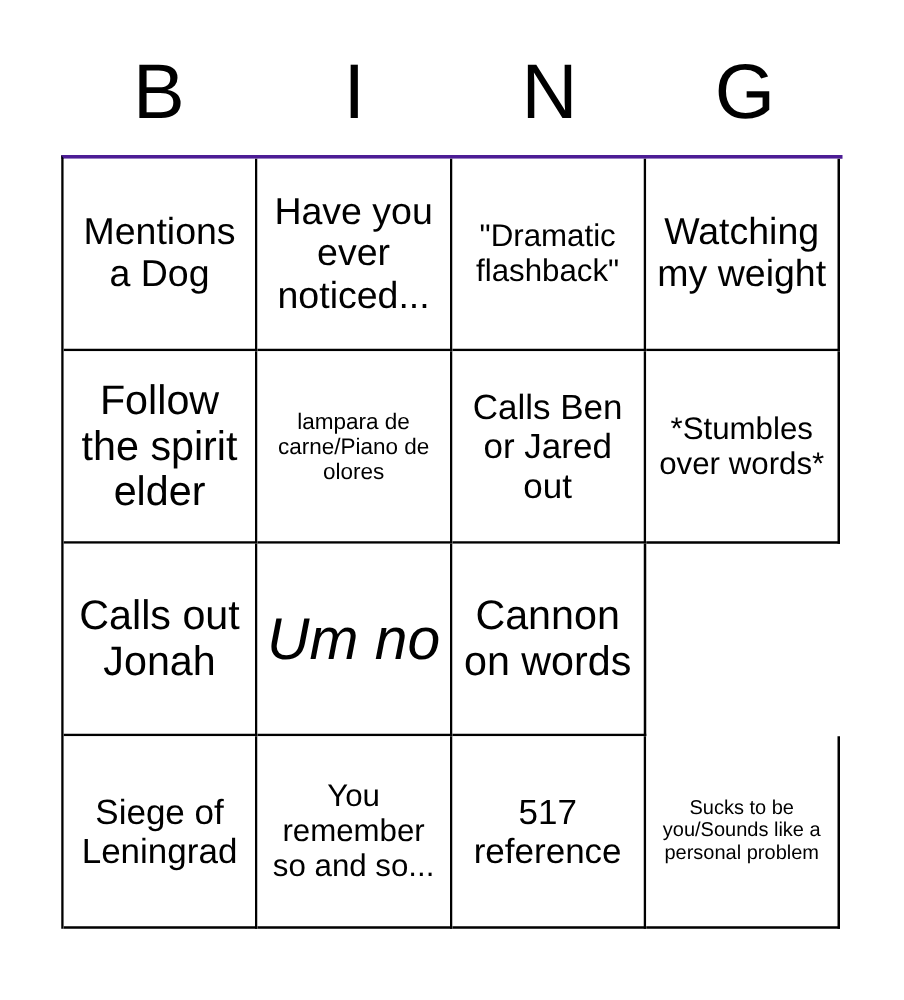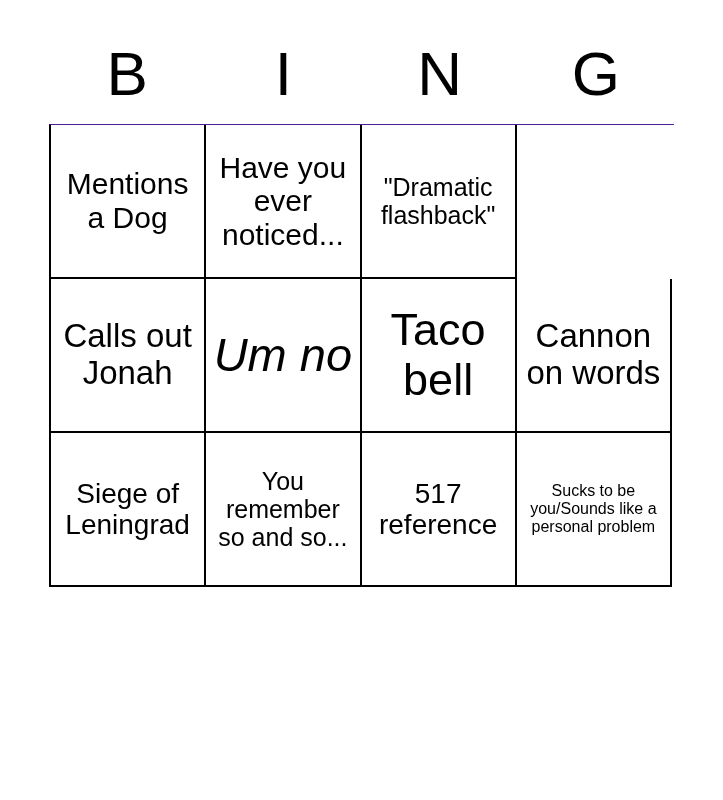--- a/index.html
+++ b/index.html
@@ -35,21 +35,21 @@
     font-size: 62px;
     line-height: 72px;
     font-weight: normal;
     font-family: "Liberation Sans", sans-serif;
     color: #000000;
     letter-spacing: 0px;
   }
   .grid {
     width: 625px;
     margin-top: 14px;
-    border-top: 1px solid #4c1d95;
+    border-top: 3px solid #4c1d95;
     border-left: 2px solid #000000;
     box-sizing: border-box;
   }
   .grid-row {
     display: flex;
     flex-direction: row;
   }
   .cell {
     width: 155.25px;
     height: 154px;
@@ -97,32 +97,46 @@
     <div class="grid-row">
       <div class="cell">
         <span class="cell-text fs-31">Mentions a Dog</span>
       </div>
       <div class="cell">
         <span class="cell-text fs-31">Have you ever noticed...</span>
       </div>
       <div class="cell">
         <span class="cell-text fs-26">"Dramatic flashback"</span>
       </div>
+      <div class="cell">
+        <span class="cell-text fs-31">Watching my weight</span>
+      </div>
     </div>
 
+    <div class="grid-row">
+      <div class="cell">
+        <span class="cell-text fs-34">Follow the spirit elder</span>
+      </div>
+      <div class="cell">
+        <span class="cell-text fs-19">lampara de carne/Piano de olores</span>
+      </div>
+      <div class="cell">
+        <span class="cell-text fs-29">Calls Ben or Jared out</span>
+      </div>
+      <div class="cell">
+        <span class="cell-text fs-26">*Stumbles over words*</span>
+      </div>
+    </div>
 
     <div class="grid-row">
       <div class="cell">
         <span class="cell-text fs-34">Calls out Jonah</span>
       </div>
       <div class="cell">
         <span class="cell-text fs-48">Um no</span>
-      </div>
-      <div class="cell">
-        <span class="cell-text fs-46">Taco bell</span>
       </div>
       <div class="cell">
         <span class="cell-text fs-34">Cannon on words</span>
       </div>
     </div>
 
     <div class="grid-row">
       <div class="cell">
         <span class="cell-text fs-29">Siege of Leningrad</span>
       </div>

